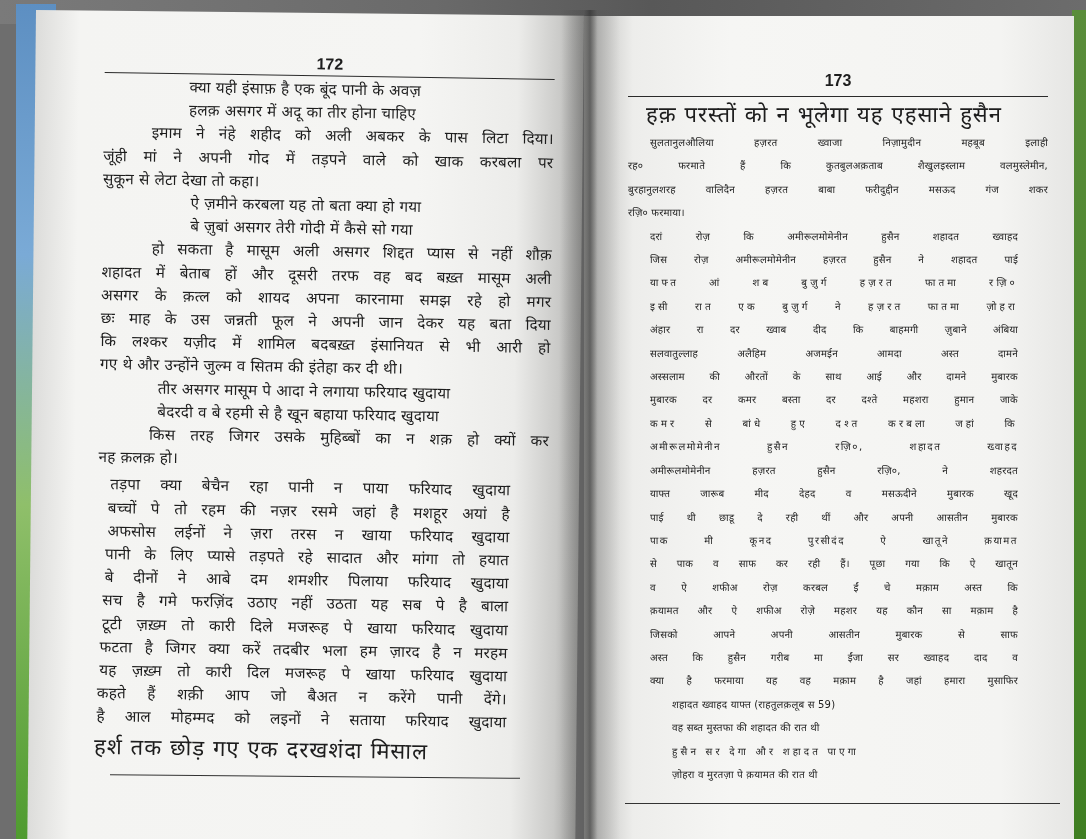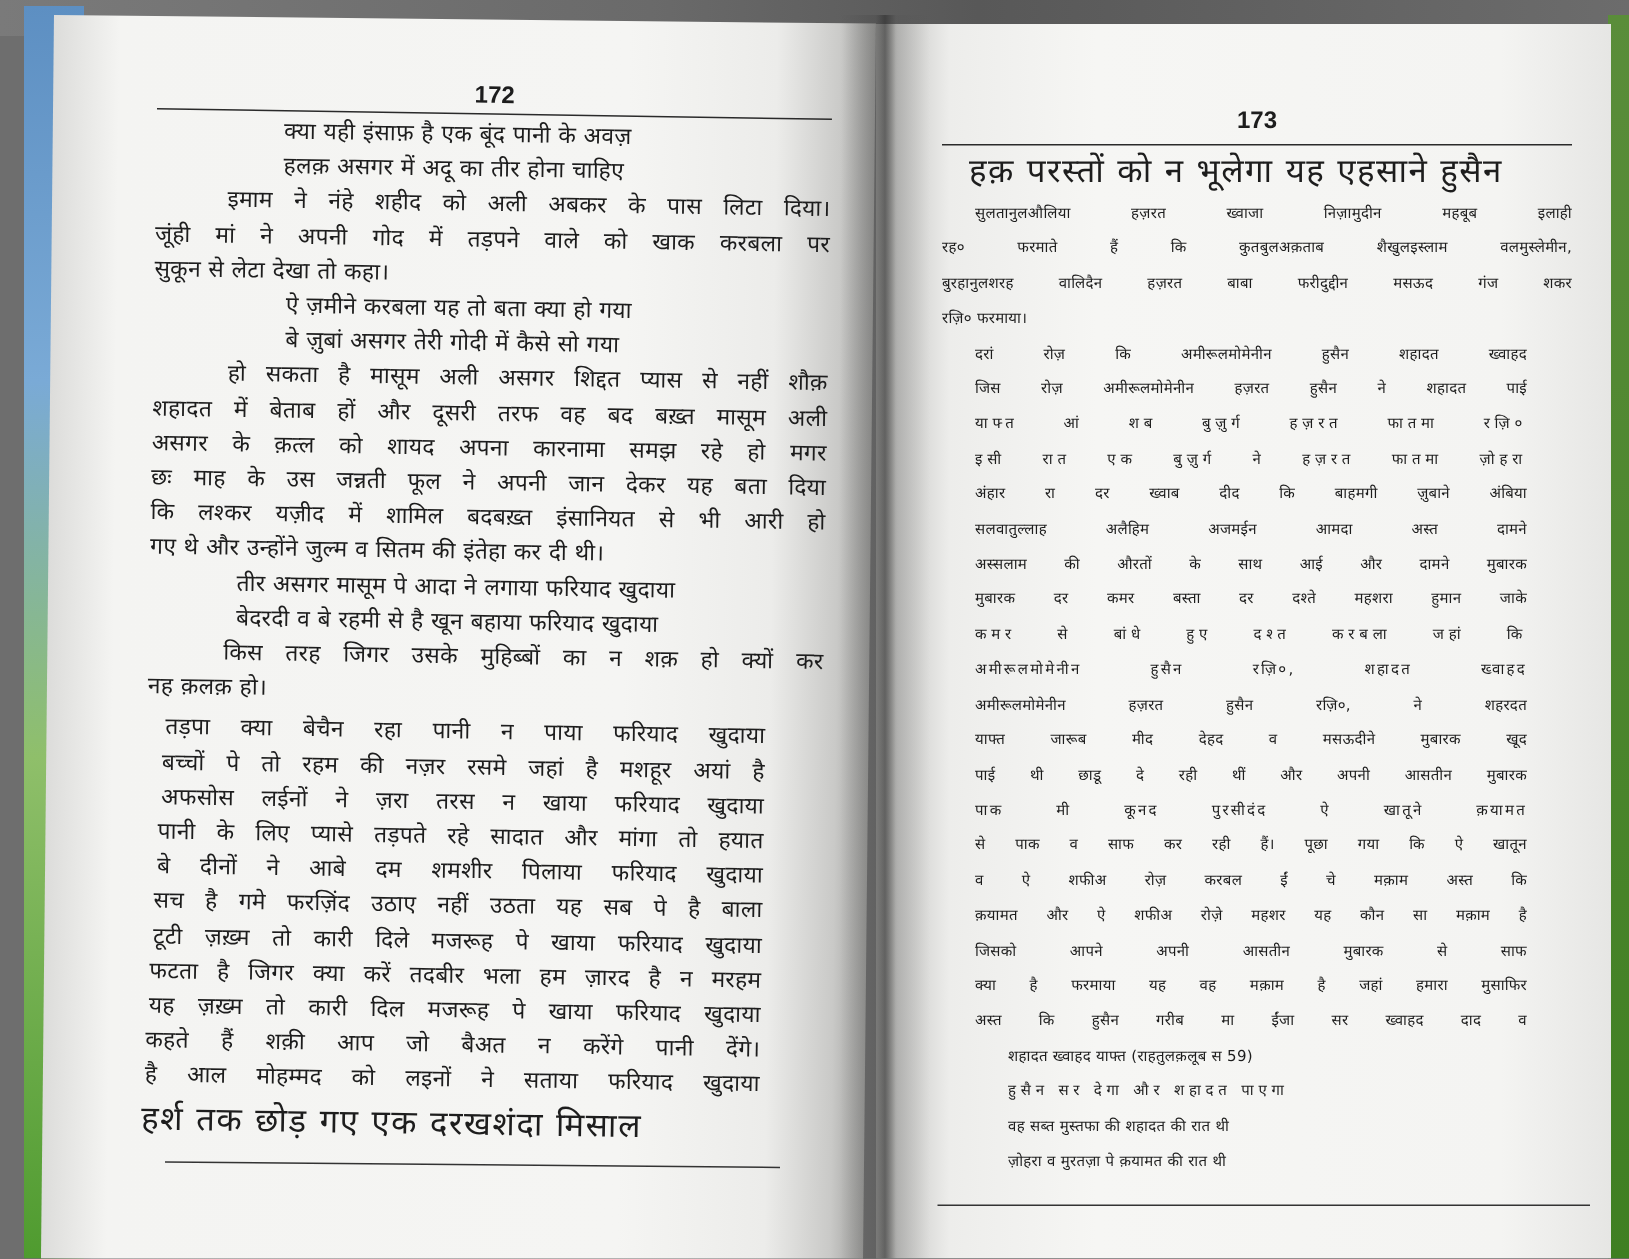--- a/index.html
+++ b/index.html
@@ -129,22 +129,22 @@
   <div class="line just spaced" style="padding-left:22px; padding-right:30px">कमर से बांधे हुए दश्त करबला जहां कि</div>
   <div class="line just spaced" style="padding-left:22px; padding-right:30px; letter-spacing:1.5px">अमीरूलमोमेनीन हुसैन रज़ि०, शहादत ख्वाहद</div>
   <div class="line just" style="padding-left:22px; padding-right:30px">अमीरूलमोमेनीन हज़रत हुसैन रज़ि०, ने शहरदत</div>
   <div class="line just" style="padding-left:22px; padding-right:30px">याफ्त जारूब मीद देहद व मसऊदीने मुबारक खूद</div>
   <div class="line just" style="padding-left:22px; padding-right:30px">पाई थी छाडू दे रही थीं और अपनी आसतीन मुबारक</div>
   <div class="line just spaced" style="padding-left:22px; padding-right:30px; letter-spacing:1.5px">पाक मी कूनद पुरसीदंद ऐ खातूने क़यामत</div>
   <div class="line just" style="padding-left:22px; padding-right:30px">से पाक व साफ कर रही हैं। पूछा गया कि ऐ खातून</div>
   <div class="line just" style="padding-left:22px; padding-right:30px">व ऐ शफीअ रोज़ करबल ईं चे मक़ाम अस्त कि</div>
   <div class="line just" style="padding-left:22px; padding-right:30px">क़यामत और ऐ शफीअ रोज़े महशर यह कौन सा मक़ाम है</div>
   <div class="line just" style="padding-left:22px; padding-right:30px">जिसको आपने अपनी आसतीन मुबारक से साफ</div>
+  <div class="line just" style="padding-left:22px; padding-right:30px">अस्त कि हुसैन गरीब मा ईंजा सर ख्वाहद दाद व</div>
   <div class="line just" style="padding-left:22px; padding-right:30px">क्या है फरमाया यह वह मक़ाम है जहां हमारा मुसाफिर</div>
-  <div class="line just" style="padding-left:22px; padding-right:30px">अस्त कि हुसैन गरीब मा ईंजा सर ख्वाहद दाद व</div>
   <div class="line" style="padding-left:44px">शहादत ख्वाहद याफ्त (राहतुलक़लूब स 59)</div>
+  <div class="line" style="padding-left:44px">वह सब्त मुस्तफा की शहादत की रात थी</div>
   <div class="line spaced" style="padding-left:44px">हुसैन सर देगा और शहादत पाएगा</div>
-  <div class="line" style="padding-left:44px">वह सब्त मुस्तफा की शहादत की रात थी</div>
   <div class="line" style="padding-left:44px">ज़ोहरा व मुरतज़ा पे क़यामत की रात थी</div>
 </div>
 <div class="bottom-rule-right"></div>
 
 <div class="gutter-shadow"></div>
 
 </body></html>

